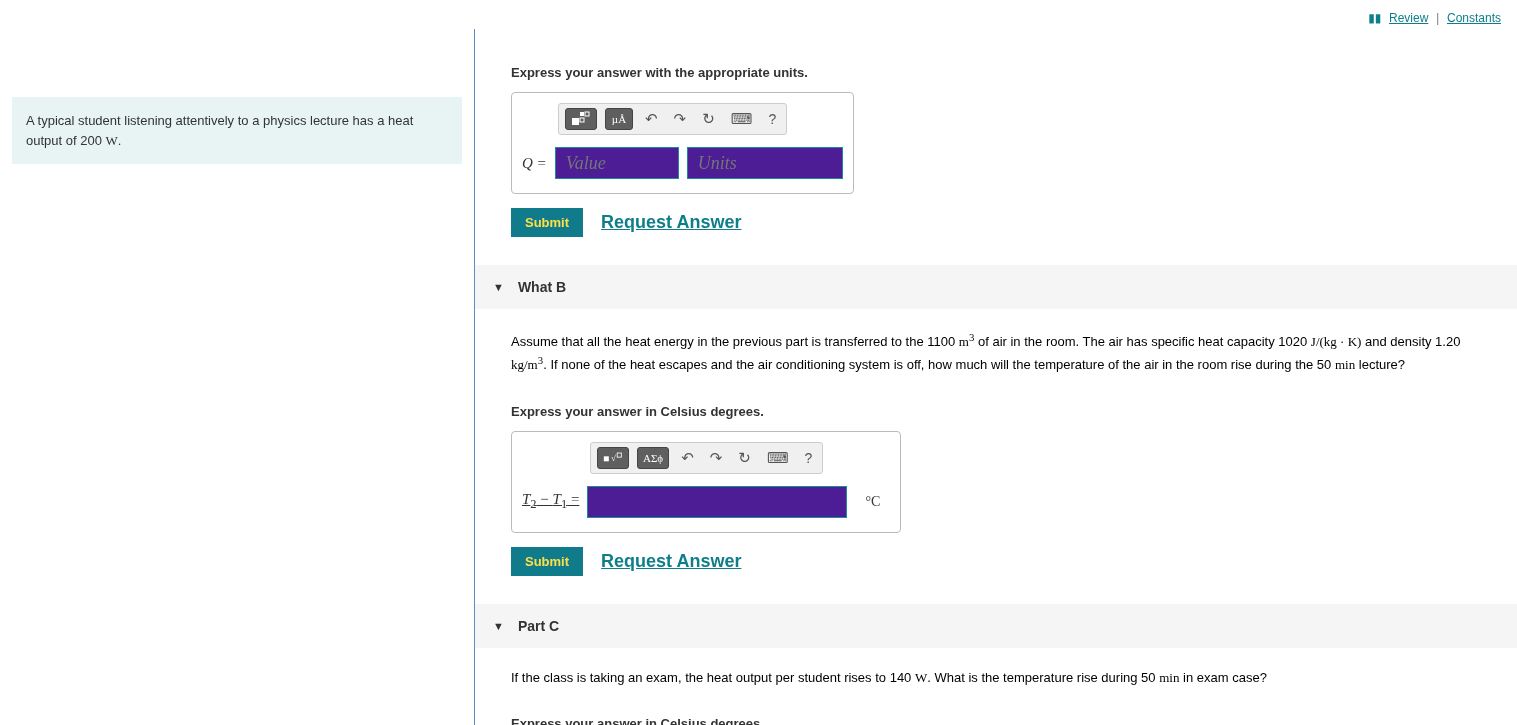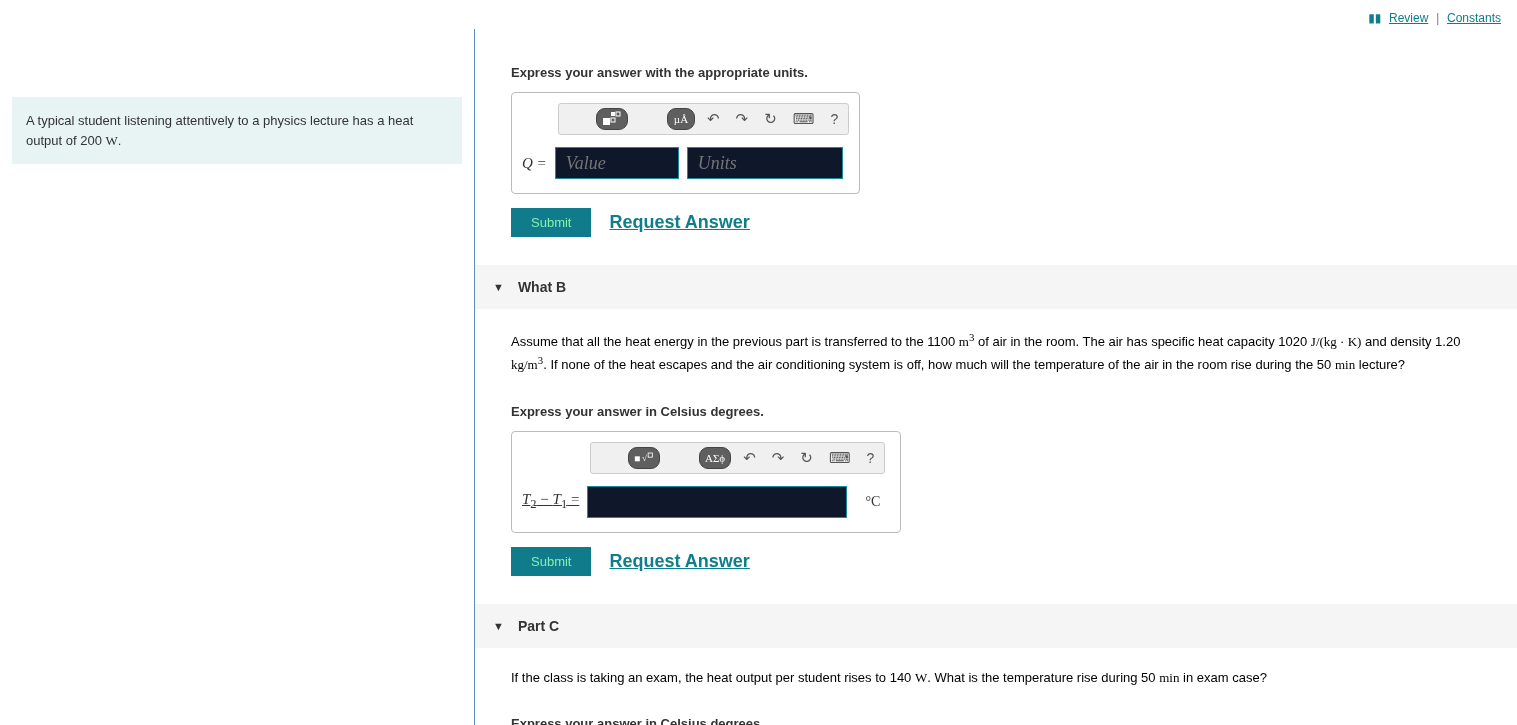--- a/index.html
+++ b/index.html
@@ -8,31 +8,31 @@
 .top-links a { color: #0d7e8a; text-decoration: underline; font-size: 12px; }
 .top-links .book-icon { color: #0d7e8a; margin-right: 4px; font-size: 12px; }
 .top-links .sep { color: #888; margin: 0 4px; text-decoration: none; }
 .container { display: flex; }
 .left-col { width: 475px; border-right: 1px solid #5a8fbf; min-height: 700px; padding: 8px 12px; }
 .problem-box { background: #e8f4f4; padding: 14px 14px; margin-top: 60px; font-size: 13px; line-height: 1.5; color: #333; }
 .right-col { flex: 1; padding: 8px 0 20px 0; }
 .instr { font-weight: bold; font-size: 13px; margin: 28px 0 12px 36px; }
 .ans-area { border: 1px solid #bbb; border-radius: 4px; margin-left: 36px; padding: 10px 10px 14px 10px; display: inline-block; }
 .toolbar { background: #f0f0f0; border: 1px solid #ccc; border-radius: 3px; padding: 4px 6px; display: inline-flex; align-items: center; gap: 8px; margin-bottom: 12px; }
-.tb-dark { background: #5f5f5f; border: 1px solid #444; border-radius: 9px; color: #fff; font-size: 11px; padding: 3px 5px; display: inline-flex; align-items: center; justify-content: center; min-width: 28px; height: 22px; font-family: 'Times New Roman', serif; margin-left: 31px; }
+.tb-dark { background: #5f5f5f; border: 1px solid #444; border-radius: 3px; color: #fff; font-size: 11px; padding: 3px 5px; display: inline-flex; align-items: center; justify-content: center; min-width: 28px; height: 22px; font-family: 'Times New Roman', serif; }
 .tb-btn { color: #555; cursor: pointer; font-size: 15px; padding: 0 4px; }
 .tb-btn.q { font-size: 14px; }
 .input-row { display: flex; align-items: center; gap: 8px; }
 .label-q { font-style: italic; font-family: 'Times New Roman', serif; font-size: 15px; }
-.val-input { border: 1px solid #1d8a9b; height: 32px; padding: 0 10px; font-family: 'Times New Roman', serif; font-style: italic; font-size: 18px; color: #888; background: #0f172a; }
+.val-input { border: 1px solid #1d8a9b; height: 32px; padding: 0 10px; font-family: 'Times New Roman', serif; font-style: italic; font-size: 18px; color: #888; background: #4c1d95; }
 .val-input.w1 { width: 124px; }
 .val-input.w2 { width: 156px; }
 .val-input.wlong { width: 260px; font-style: normal; }
 .submit-row { margin: 14px 0 0 36px; display: flex; align-items: center; gap: 18px; }
-.submit-btn { background: #107b8b; color: #86efac; border: none; padding: 7px 20px; font-size: 13px; cursor: pointer; font-weight: normal; }
+.submit-btn { background: #107b8b; color: #fde047; border: none; padding: 7px 14px; font-size: 13px; cursor: pointer; font-weight: bold; }
 .request-link { color: #0d7e8a; text-decoration: underline; font-size: 18px; font-weight: bold; }
 .part-header { background: #f5f5f5; padding: 14px 18px; margin-top: 28px; display: flex; align-items: center; gap: 14px; font-weight: bold; font-size: 14px; }
 .part-header .arrow { font-size: 11px; color: #333; }
 .question-text { margin: 20px 36px 0 36px; font-size: 13px; line-height: 1.55; color: #000000; }
 .question-text .serif { font-family: 'Times New Roman', serif; }
 .unit-suffix { font-family: 'Times New Roman', serif; font-size: 14px; margin-left: 10px; }
 .ans-area.wider { min-width: 390px; }
 .toolbar.centered { margin-left: 68px; }
 svg.icon-fmt { width: 20px; height: 16px; }
 </style>

